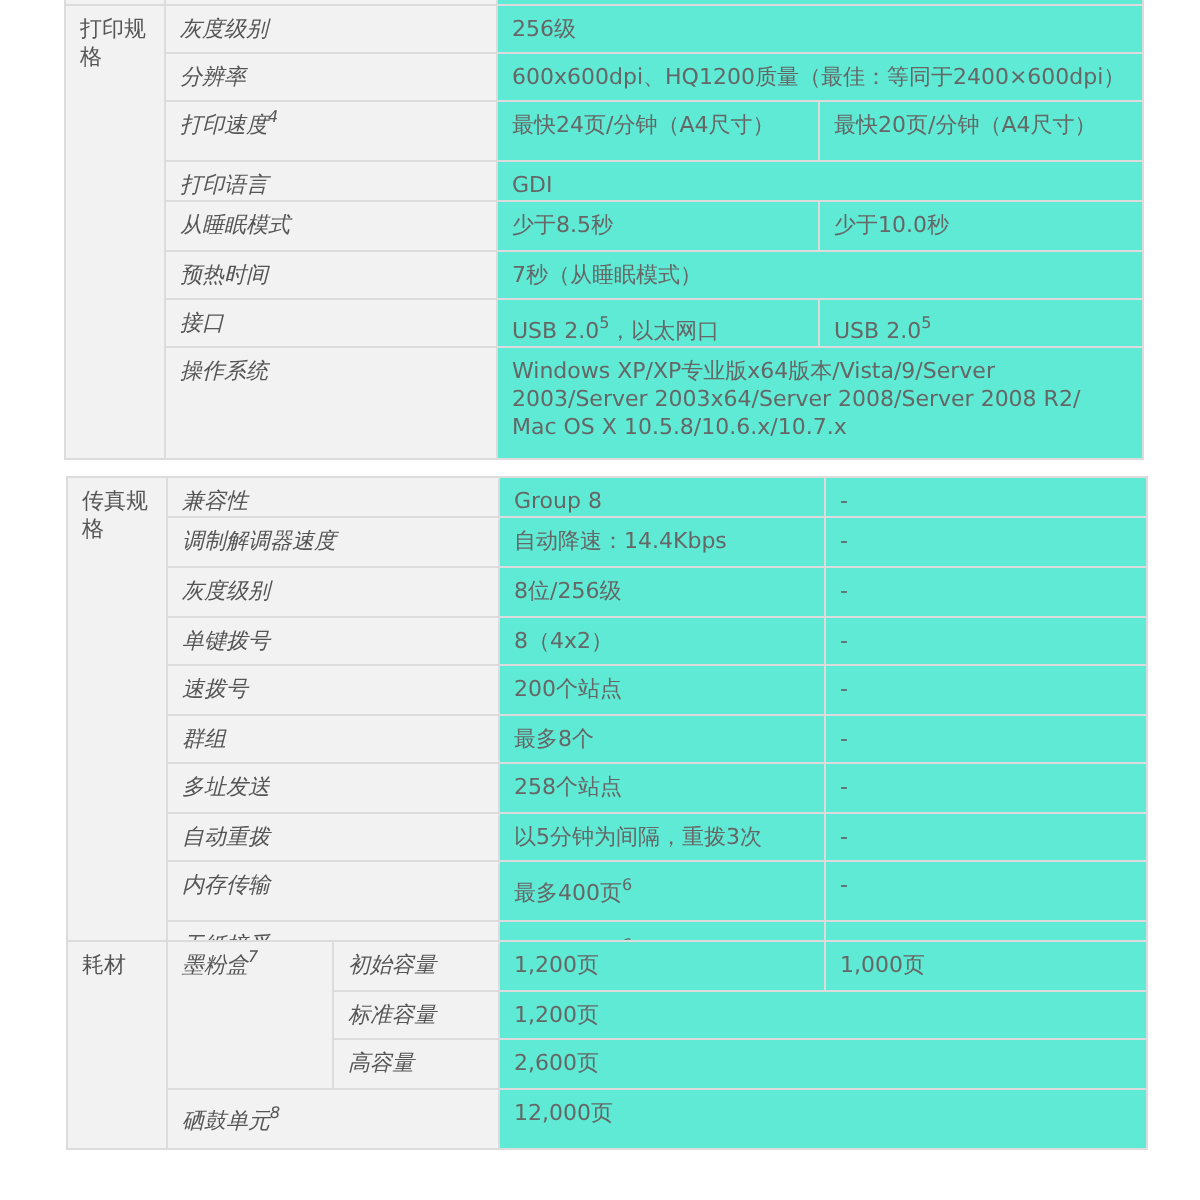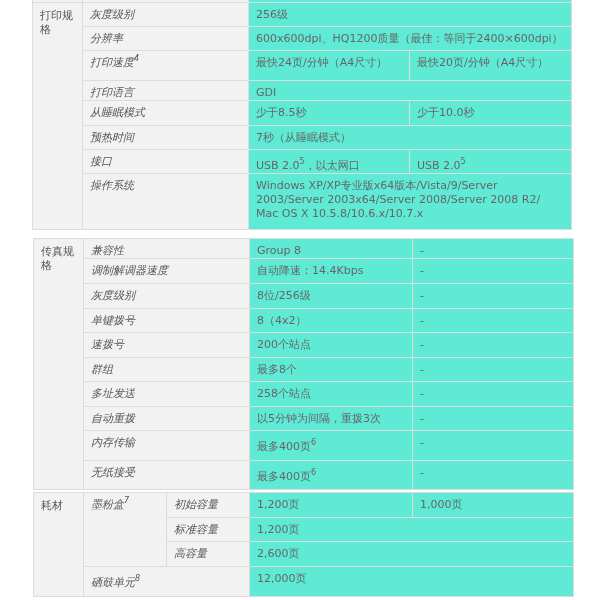--- a/index.html
+++ b/index.html
@@ -6,21 +6,21 @@
   body { width: 600px; height: 600px; overflow: hidden; position: relative;
          font-family: "DejaVu Sans", "Liberation Sans", sans-serif; font-size: 11px; color: #555; }
   .spec { position: absolute; border-collapse: collapse; table-layout: fixed; }
   .spec td { border: 1px solid #dcdcdc; padding: 0 7px; vertical-align: top; line-height: 14px; }
   .spec td.cat { background: #f2f2f2; color: #555; padding-top: 5px; font-family: Liberation Serif, serif; }
   .spec td.lbl { background: #f2f2f2; color: #555; padding-top: 5px; font-style: italic; }
   .spec td.val { background: #5eead4; color: #666; padding-top: 5px; }
   sup { font-size: 8px; line-height: 0; vertical-align: 5px; }
   .t1 { left: 32px; top: -23px; width: 539px; }
   .t2 { left: 33px; top: 238px; width: 540px; }
-  .t3 { left: 33px; top: 492px; width: 540px; }
+  .t3 { left: 33px; top: 470px; width: 540px; }
 </style>
 </head>
 <body>
 
 <table class="spec t1">
   <colgroup>
       <col style="width:50px">
       <col style="width:166px">
       <col style="width:161px">
       <col style="width:162px">

